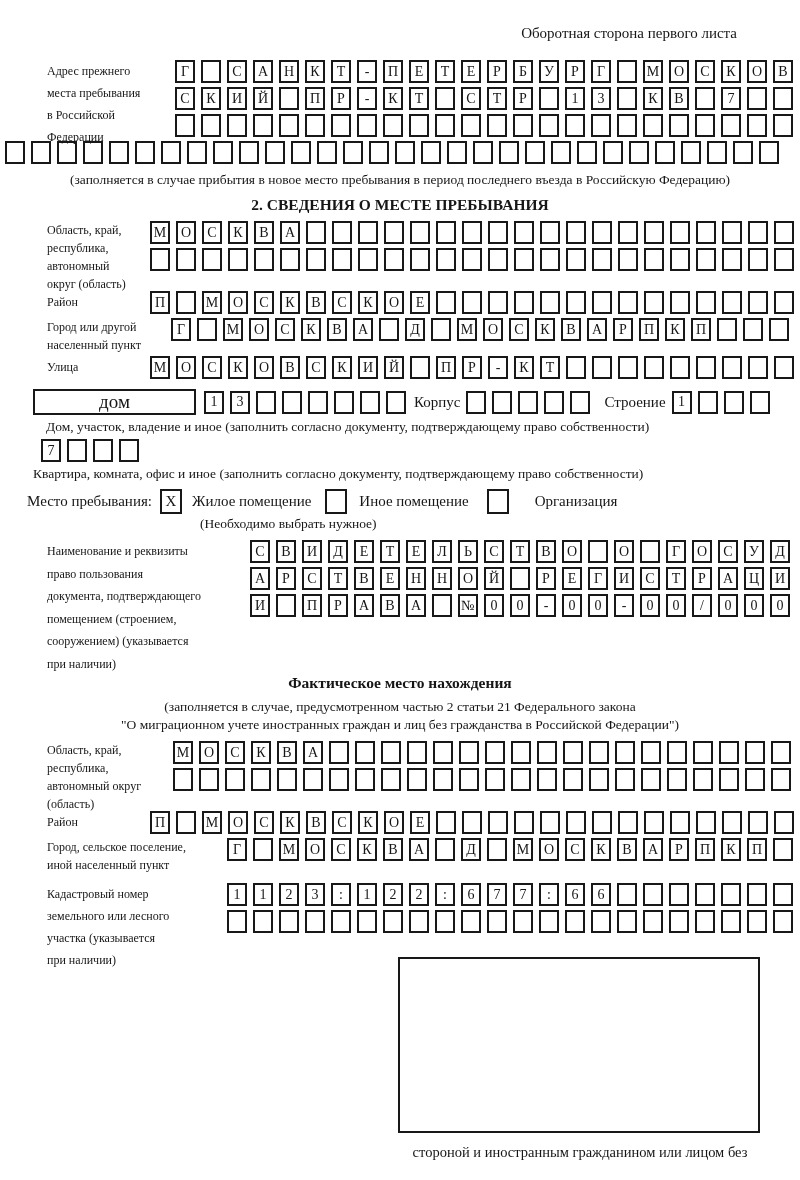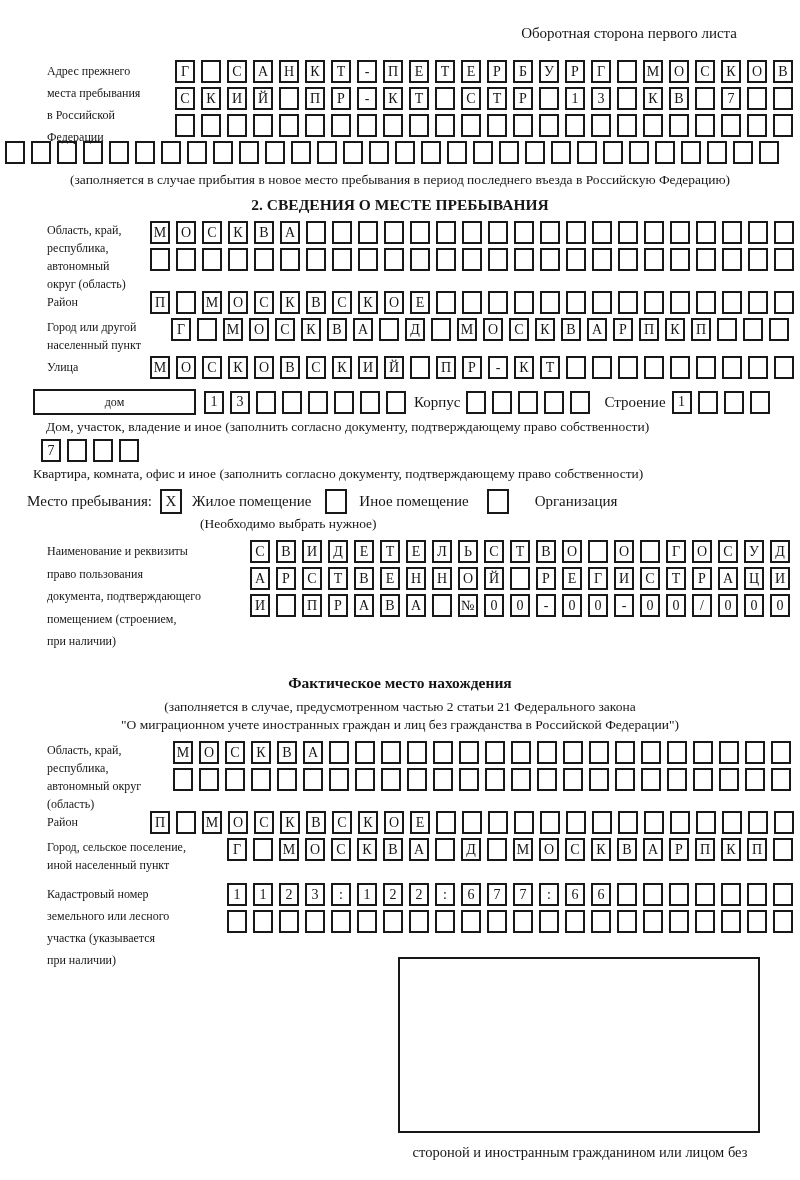--- a/index.html
+++ b/index.html
@@ -15,21 +15,21 @@
   .glabel.doc { line-height:22.5px; }
   .boxrow { display:flex; margin-bottom:4px; height:23px; }
   .cb {
     display:inline-flex; flex:none; align-items:center; justify-content:center;
     width:16px; height:19px; border:2px solid #181818; margin-right:6px;
     font-size:14px; line-height:1;
   }
   .footnote { font-size:13.5px; }
   .footnote.center { text-align:center; }
   .heading { text-align:center; font-weight:bold; font-size:15.5px; }
-  .widebox { border:2px solid #181818; height:22px; display:flex; flex:none; align-items:center; justify-content:center; font-size:12px; }
+  .widebox { border:2px solid #181818; height:22px; display:flex; flex:none; align-items:center; justify-content:center; font-size:19px; }
   .inlinerow { display:flex; align-items:center; font-size:15px; }
   .chk { width:18px; height:21px; border:2px solid #181818; display:inline-flex; flex:none; align-items:center; justify-content:center; font-size:15px; margin:0 0 0 0; }
   .cellgroup { display:flex; }
   .subnote { text-align:center; font-size:13.5px; line-height:18px; }
   .stampbox { position:absolute; left:398px; top:0; width:358px; height:172px; border:2px solid #181818; }
   .stampcaption { position:absolute; left:384px; top:184px; width:392px; text-align:center; font-size:14.5px; line-height:22px; }
 </style>
 </head>
 <body>
 
@@ -365,20 +365,21 @@
   <span style="margin-left:26px;">Организация</span>
 </div>
 <div class="footnote" style="margin:2px 0 0 200px;">(Необходимо выбрать нужное)</div>
 
 <div class="group" style="margin-top:8px; min-height:134px;">
   <div class="glabel doc">
       <div>Наименование и реквизиты</div>
       <div>право пользования</div>
       <div>документа, подтверждающего</div>
       <div>помещением (строением,</div>
+      <div>сооружением) (указывается</div>
       <div>при наличии)</div>
     </div>
   <div class="boxrow" style="margin-left:250px;">
       <span class="cb">С</span>
       <span class="cb">В</span>
       <span class="cb">И</span>
       <span class="cb">Д</span>
       <span class="cb">Е</span>
       <span class="cb">Т</span>
       <span class="cb">Е</span>

